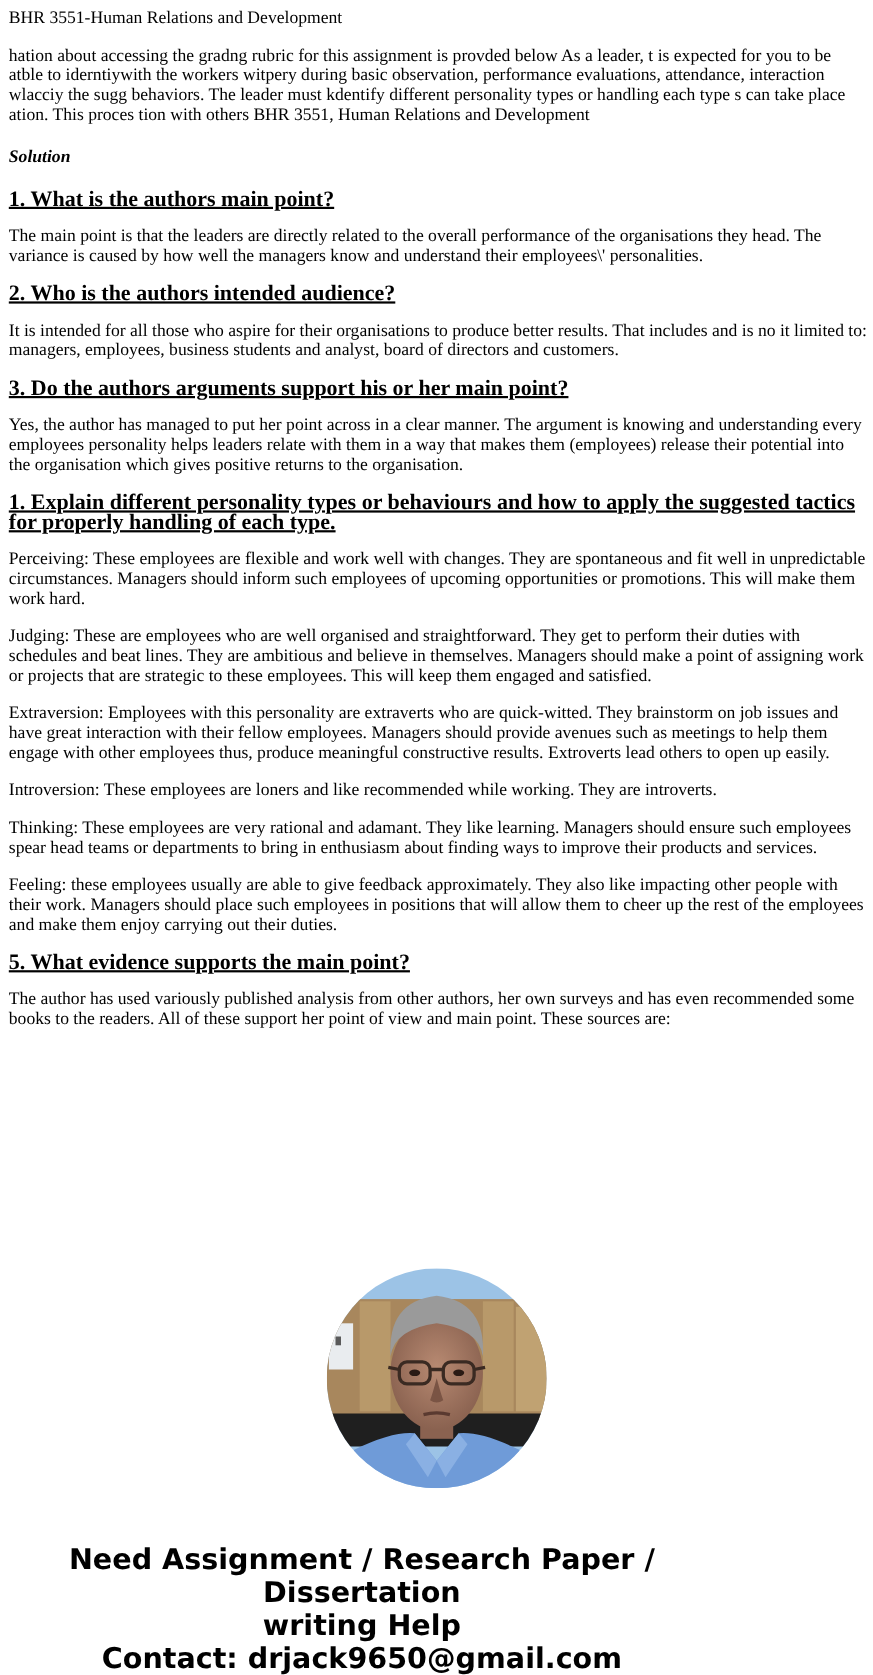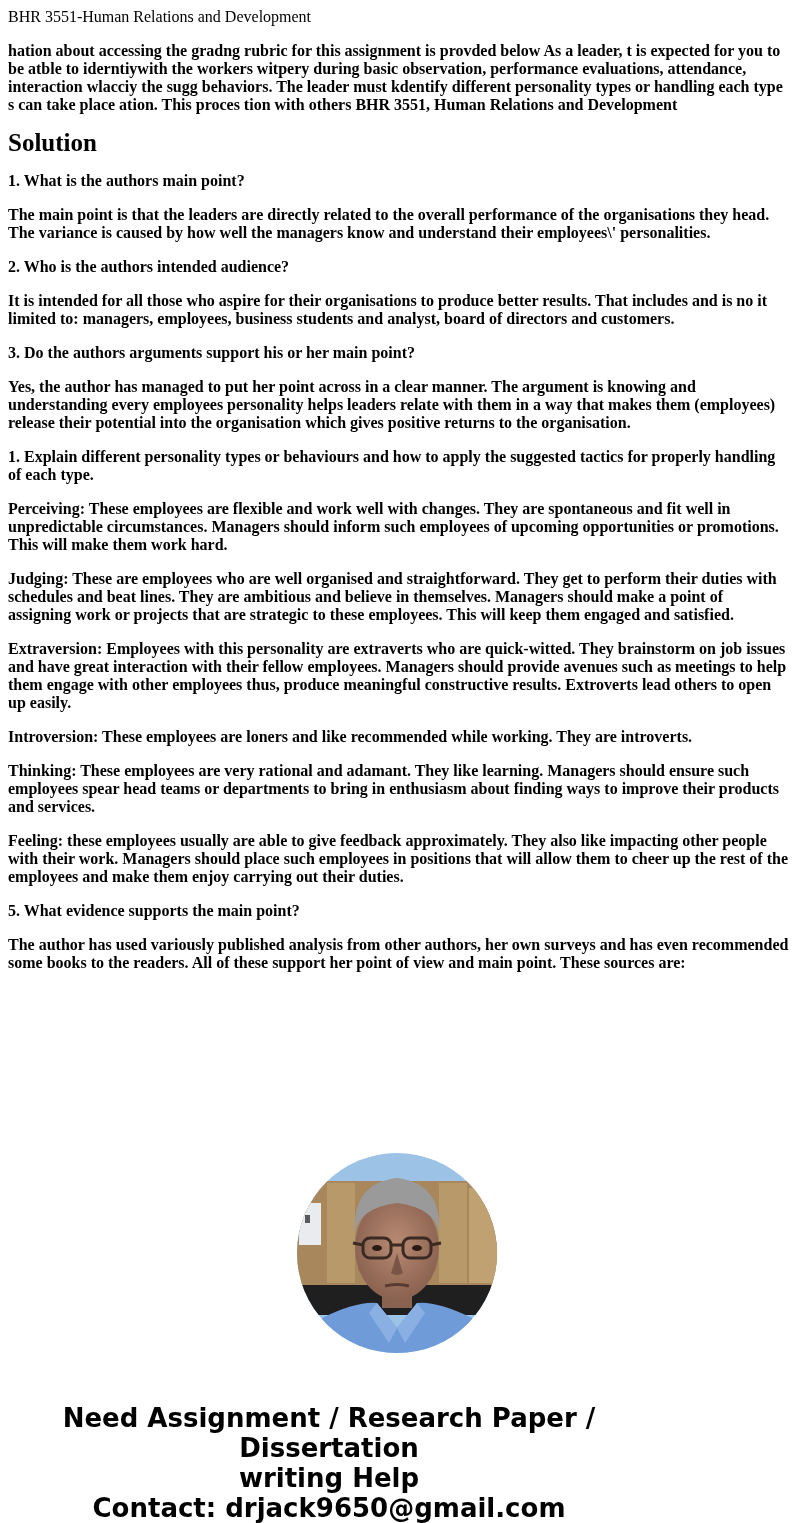--- a/index.html
+++ b/index.html
@@ -7,32 +7,34 @@
       width: 794px;
       min-height: 1523px;
       font-family: "Liberation Serif", "DejaVu Serif", serif;
       font-size: 16px;
       line-height: 18px;
       color: #000000;
       position: relative;
     }
     .content { padding: 8px 4px 0 8px; }
     .doc-title { margin: 0; }
-    p { margin: 16px 0; font-weight: bold; }
+    p { margin: 16px 0; }
     h3.solution {
-      font-size: 25px;
+      font-size: 16px;
       font-weight: bold;
       margin: 18px 0 18px 0;
       line-height: 22px;
+      font-style: italic;
     }
     h4 {
-      font-size: 16px;
+      font-size: 20px;
       font-weight: bold;
       margin: 16px 0;
       line-height: 18px;
+      text-decoration: underline;
     }
     .avatar-wrap {
       position: absolute;
       left: 297px;
       top: 1153px;
       width: 200px;
       height: 200px;
       border-radius: 50%;
       overflow: hidden;
     }

